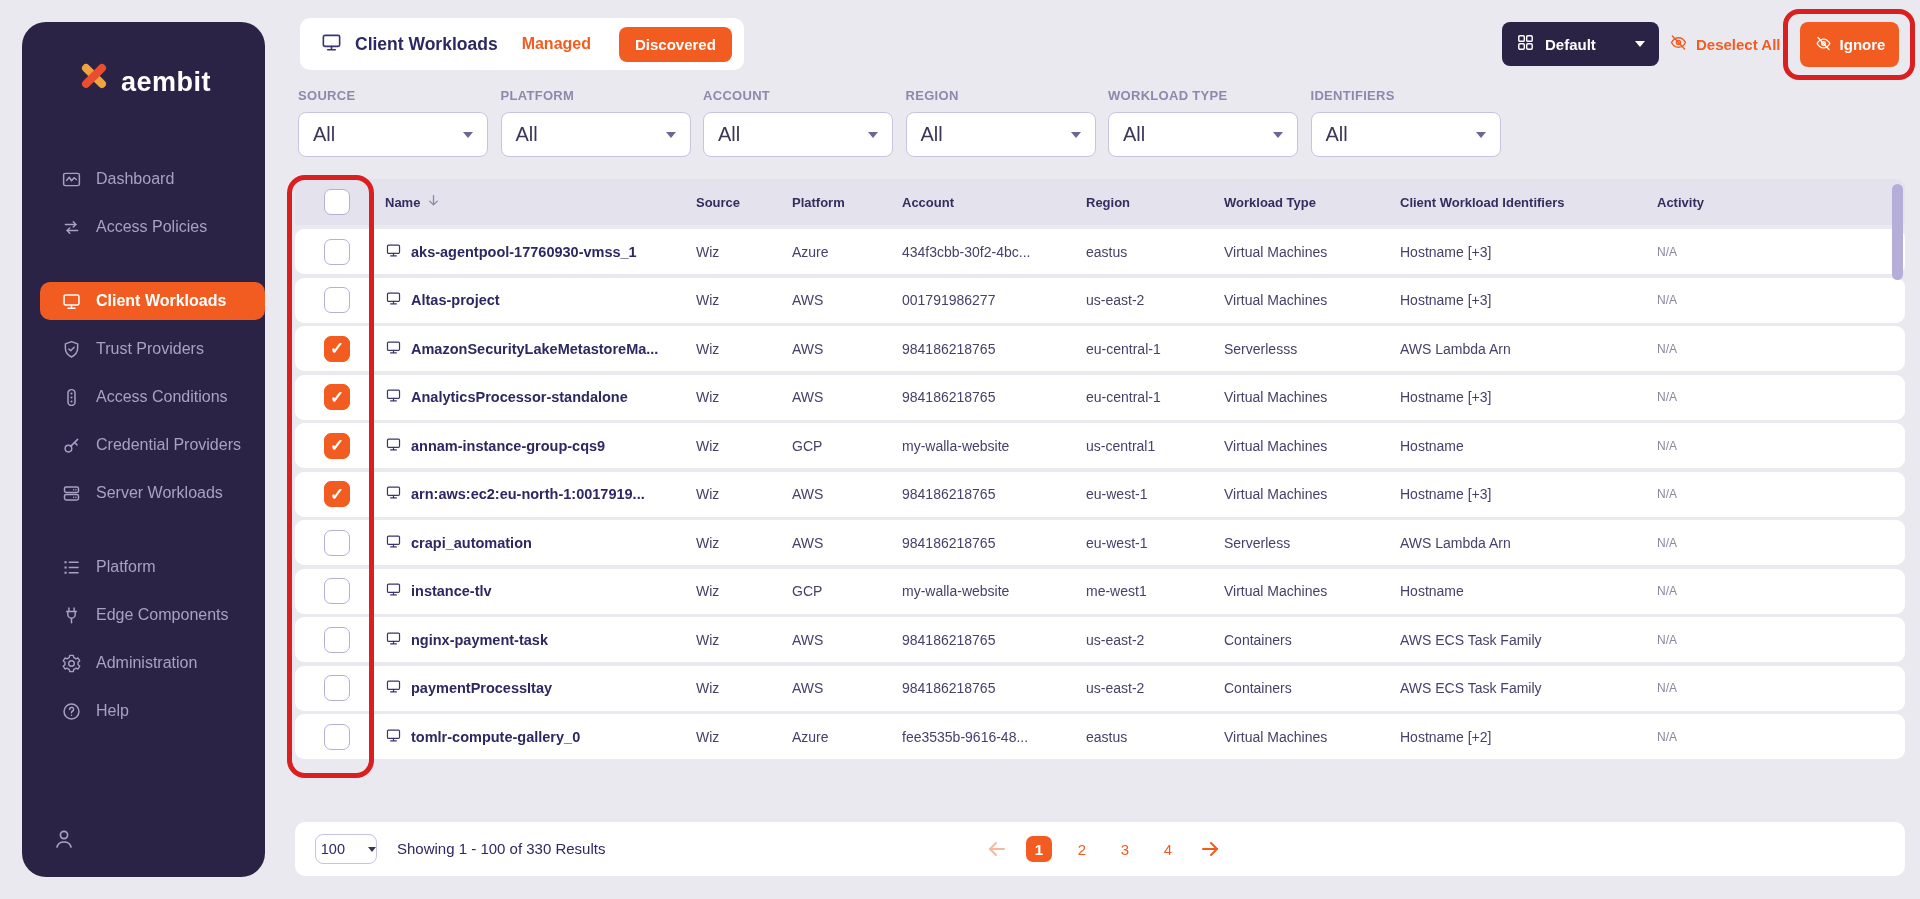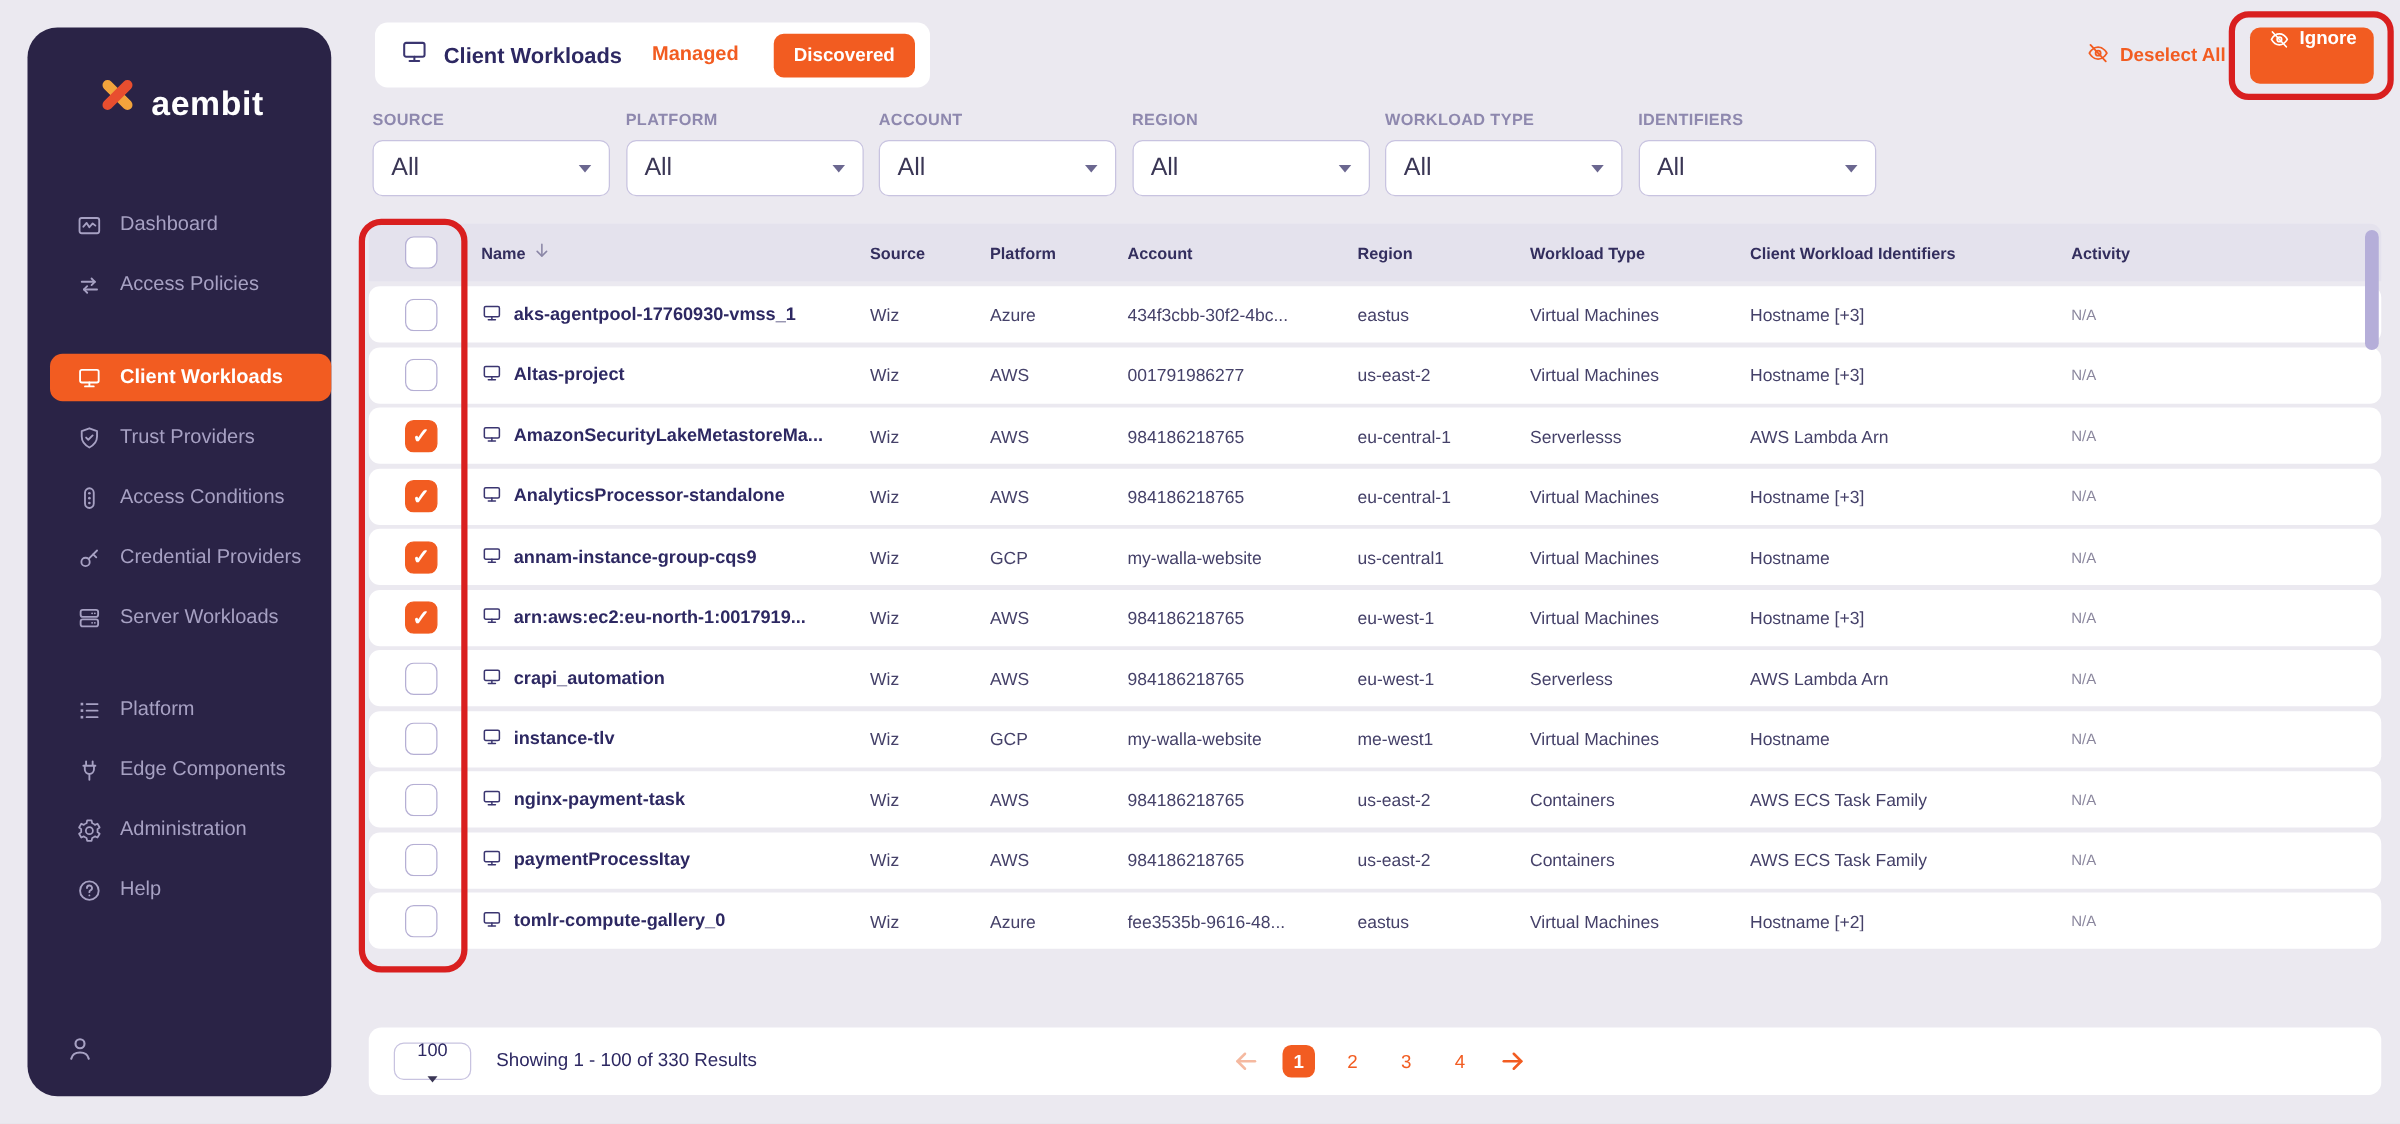--- a/index.html
+++ b/index.html
@@ -35,21 +35,21 @@
   .view-dd { position:absolute; left:1502px; top:22px; width:157px; height:44px;
              background:#2a2346; border-radius:8px; display:flex; align-items:center;
              padding:0 14px; color:#fff; cursor:pointer; }
   .view-dd-label { font-size:15px; font-weight:600; margin-left:10px; }
   .view-dd .caret { margin-left:auto; border-left:5px solid transparent; border-right:5px solid transparent;
                     border-top:6px solid #ffffff; width:0; height:0; }
   .deselect { position:absolute; left:1668px; top:22px; height:44px; display:flex;
               align-items:center; gap:7px; color:#f25c21; font-size:15px; font-weight:600; cursor:pointer; }
   .ignore-btn { position:absolute; left:1800px; top:22px; width:99px; height:45px;
                 background:#f25c21; border:none; border-radius:8px; color:#fff; font-size:15px;
-                font-weight:700; display:flex; align-items:flex-start; justify-content:center; gap:7px;
+                font-weight:700; display:flex; align-items:center; justify-content:center; gap:7px;
                 cursor:pointer; font-family:inherit; }
 
   
   .filters { position:absolute; left:298px; top:88px; display:flex; gap:12.5px; }
   .filter { width:190px; }
   .filter-label { font-size:13px; font-weight:600; color:#8e88ae; letter-spacing:.3px; margin-bottom:9px; }
   .filter-select { height:45px; background:#fff; border:1.5px solid #c8c3e0; border-radius:8px;
                    display:flex; align-items:center; padding:0 14px; cursor:pointer; }
   .filter-value { font-size:20px; color:#3a3655; }
   .filter-select .caret { margin-left:auto; border-left:5px solid transparent; border-right:5px solid transparent;
@@ -76,21 +76,21 @@
   .checkbox.checked::after { content:"✓"; color:#fff; font-size:17px; font-weight:bold; line-height:1; }
   .mon-icon { color:#3a3570; flex:0 0 auto; }
   .scroll-thumb { position:absolute; left:1892px; top:184px; width:11px; height:96px;
                   background:#b5aed9; border-radius:6px; cursor:grab; }
 
   
   .footer { position:absolute; left:295px; top:822px; width:1610px; height:54px;
             background:#ffffff; border-radius:10px; }
   .page-size { position:absolute; left:20px; top:12px; width:62px; height:30px;
                border:1.4px solid #c8c3e0; border-radius:8px; display:flex; align-items:center;
-               justify-content:center; gap:12px; font-size:14.5px; color:#2d2862; cursor:pointer;flex-direction:column; }
+               justify-content:flex-end; gap:23px; font-size:14.5px; color:#2d2862; cursor:pointer; }
   .page-size .caret { border-left:4.5px solid transparent; border-right:4.5px solid transparent;
                       border-top:5.5px solid #3a3655; width:0; height:0; }
   .summary { position:absolute; left:102px; top:0; line-height:54px; font-size:15px; color:#2d2862; }
   .pager { position:absolute; left:690px; top:0; height:54px; display:flex; align-items:center; gap:17px; }
   .pg-arrow { width:24px; height:24px; color:#f25c21; cursor:pointer; }
   .pg-arrow.disabled { color:#f5b9a0; }
   .pg-num { min-width:26px; height:26px; display:flex; align-items:center; justify-content:center;
             font-size:15px; color:#f25c21; border-radius:7px; cursor:pointer; }
   .pg-num.active { background:#f25c21; color:#fff; font-weight:700; }
 
@@ -240,20 +240,32 @@
         <rect x="3.5" y="4.5" width="17" height="11.5" rx="1.6"></rect>
           <path d="M12 16v3.2"></path>
           <path d="M8 19.6h8"></path>
       </svg>
     </span>
     <span class="header-title">Client Workloads</span>
     <span class="tab-managed">Managed</span>
     <span class="tab-discovered">Discovered</span>
   </div>
 
+  <div class="view-dd">
+    <span>
+      <svg viewBox="0 0 24 24" fill="none" stroke="#ffffff" stroke-width="1.8" width="19" height="19">
+        <rect x="3.5" y="3.5" width="7" height="7" rx="1.5"></rect>
+          <rect x="13.5" y="3.5" width="7" height="7" rx="1.5"></rect>
+        <rect x="3.5" y="13.5" width="7" height="7" rx="1.5"></rect>
+          <rect x="13.5" y="13.5" width="7" height="7" rx="1.5"></rect>
+      </svg>
+    </span>
+    <span class="view-dd-label">Default</span>
+    <span class="caret"></span>
+  </div>
 
   <div class="deselect">
     <span>
       <svg viewBox="0 0 24 24" fill="none" stroke="#f25c21" stroke-width="1.7" stroke-linecap="round" stroke-linejoin="round" width="21" height="21">
         <path d="M4 12s3-5.5 8-5.5S20 12 20 12s-3 5.5-8 5.5S4 12 4 12z"></path>
           <circle cx="12" cy="12" r="2.3"></circle>
           <path d="M5 4.5L19 19.5"></path>
       </svg>
     </span>
     <span>Deselect All</span>

